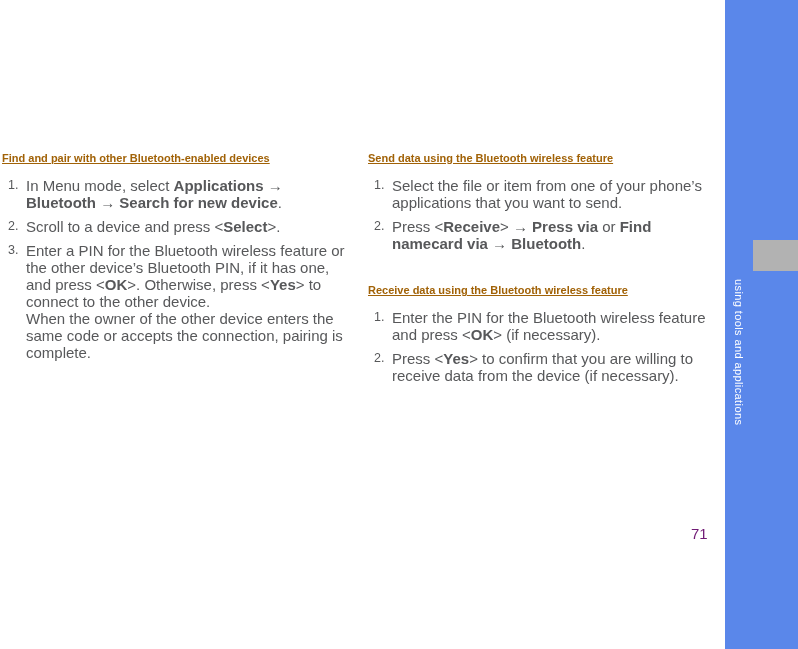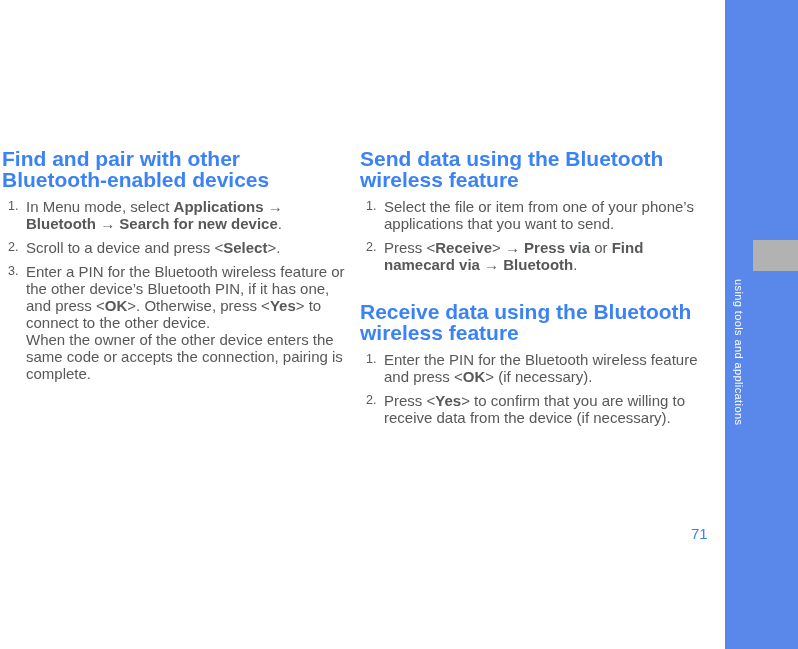--- a/index.html
+++ b/index.html
@@ -8,28 +8,29 @@
     position: relative;
     background: #ffffff;
     font-family: "Liberation Sans", sans-serif;
     overflow: hidden;
   }
   .page { position: absolute; inset: 0; }
 
   
   .col { position: absolute; top: 148px; }
   .col-left  { left: 2px;  width: 348px; }
-  .col-right { left: 360px; width: 342px; }
+  .col-right { left: 368px; width: 342px; }
 
   h2.heading {
-    color: #3b82f6;
-    font-size: 21px;
+    color: #a16207;
+    font-size: 11px;
     font-weight: bold;
     line-height: 21px;
     margin-bottom: 8px;
+    text-decoration: underline;
   }
   .heading-receive { margin-top: 28px; }
 
   .list { padding-left: 6px; }
   .item {
     display: flex;
     align-items: flex-start;
     margin-bottom: 7px;
   }
   .num {
@@ -66,21 +67,21 @@
     text-orientation: mixed;
     color: #ffffff;
     font-size: 11px;
     letter-spacing: 0.4px;
     white-space: nowrap;
   }
 
   .page-number {
     position: absolute;
     left: 691px; top: 525px;
-    color: #3b82f6;
+    color: #701a75;
     font-size: 15px;
     font-weight: 400;
   }
 </style>
 </head>
 <body>
 
 <div class="page">
 
   <div class="col col-left">

